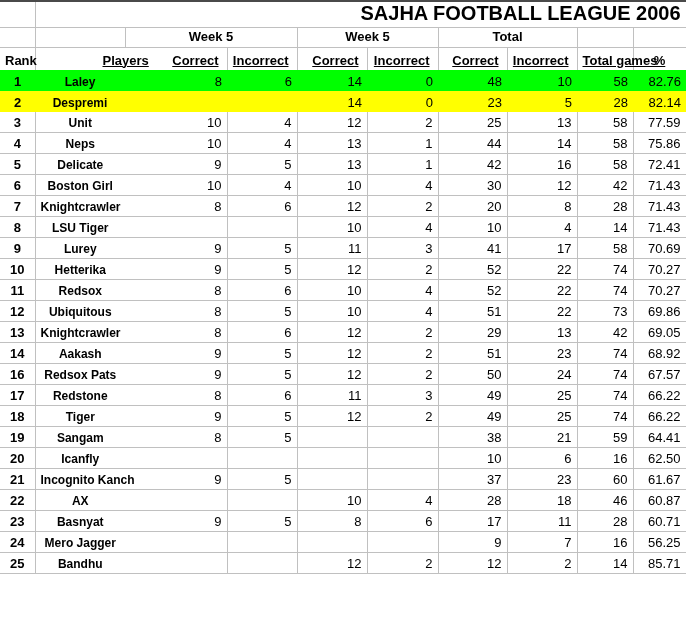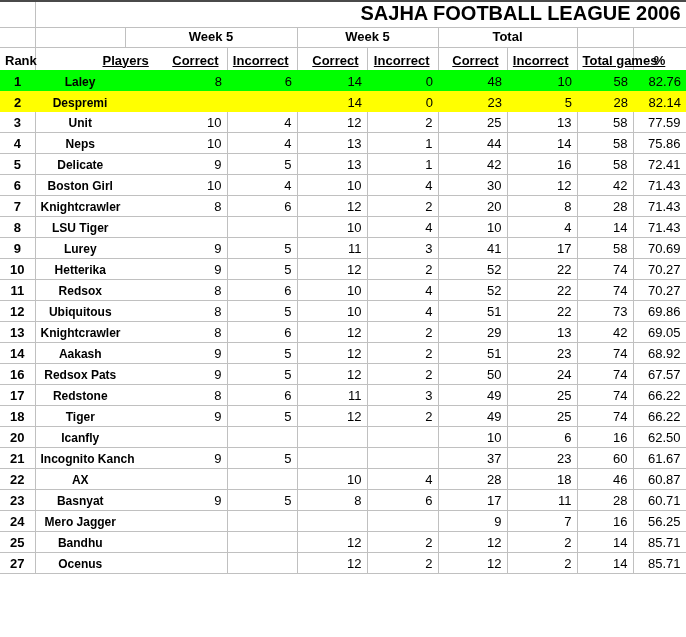--- a/index.html
+++ b/index.html
@@ -293,20 +293,32 @@
           <td class="num">9</td>
           <td class="num">5</td>
           <td class="num">12</td>
           <td class="num">2</td>
           <td class="num">49</td>
           <td class="num">25</td>
           <td class="num">74</td>
           <td class="num">66.22</td>
         </tr>
         <tr>
+          <td class="rank">19</td>
+          <td class="player">Sangam</td>
+          <td class="num">8</td>
+          <td class="num">5</td>
+          <td class="num"></td>
+          <td class="num"></td>
+          <td class="num">38</td>
+          <td class="num">21</td>
+          <td class="num">59</td>
+          <td class="num">64.41</td>
+        </tr>
+        <tr>
           <td class="rank">20</td>
           <td class="player">Icanfly</td>
           <td class="num"></td>
           <td class="num"></td>
           <td class="num"></td>
           <td class="num"></td>
           <td class="num">10</td>
           <td class="num">6</td>
           <td class="num">16</td>
           <td class="num">62.50</td>
@@ -355,32 +367,20 @@
           <td class="num"></td>
           <td class="num"></td>
           <td class="num">9</td>
           <td class="num">7</td>
           <td class="num">16</td>
           <td class="num">56.25</td>
         </tr>
         <tr>
           <td class="rank">25</td>
           <td class="player">Bandhu</td>
-          <td class="num"></td>
-          <td class="num"></td>
-          <td class="num">12</td>
-          <td class="num">2</td>
-          <td class="num">12</td>
-          <td class="num">2</td>
-          <td class="num">14</td>
-          <td class="num">85.71</td>
-        </tr>
-        <tr>
-          <td class="rank">27</td>
-          <td class="player">Ocenus</td>
           <td class="num"></td>
           <td class="num"></td>
           <td class="num">12</td>
           <td class="num">2</td>
           <td class="num">12</td>
           <td class="num">2</td>
           <td class="num">14</td>
           <td class="num">85.71</td>
         </tr>
       </tbody>

